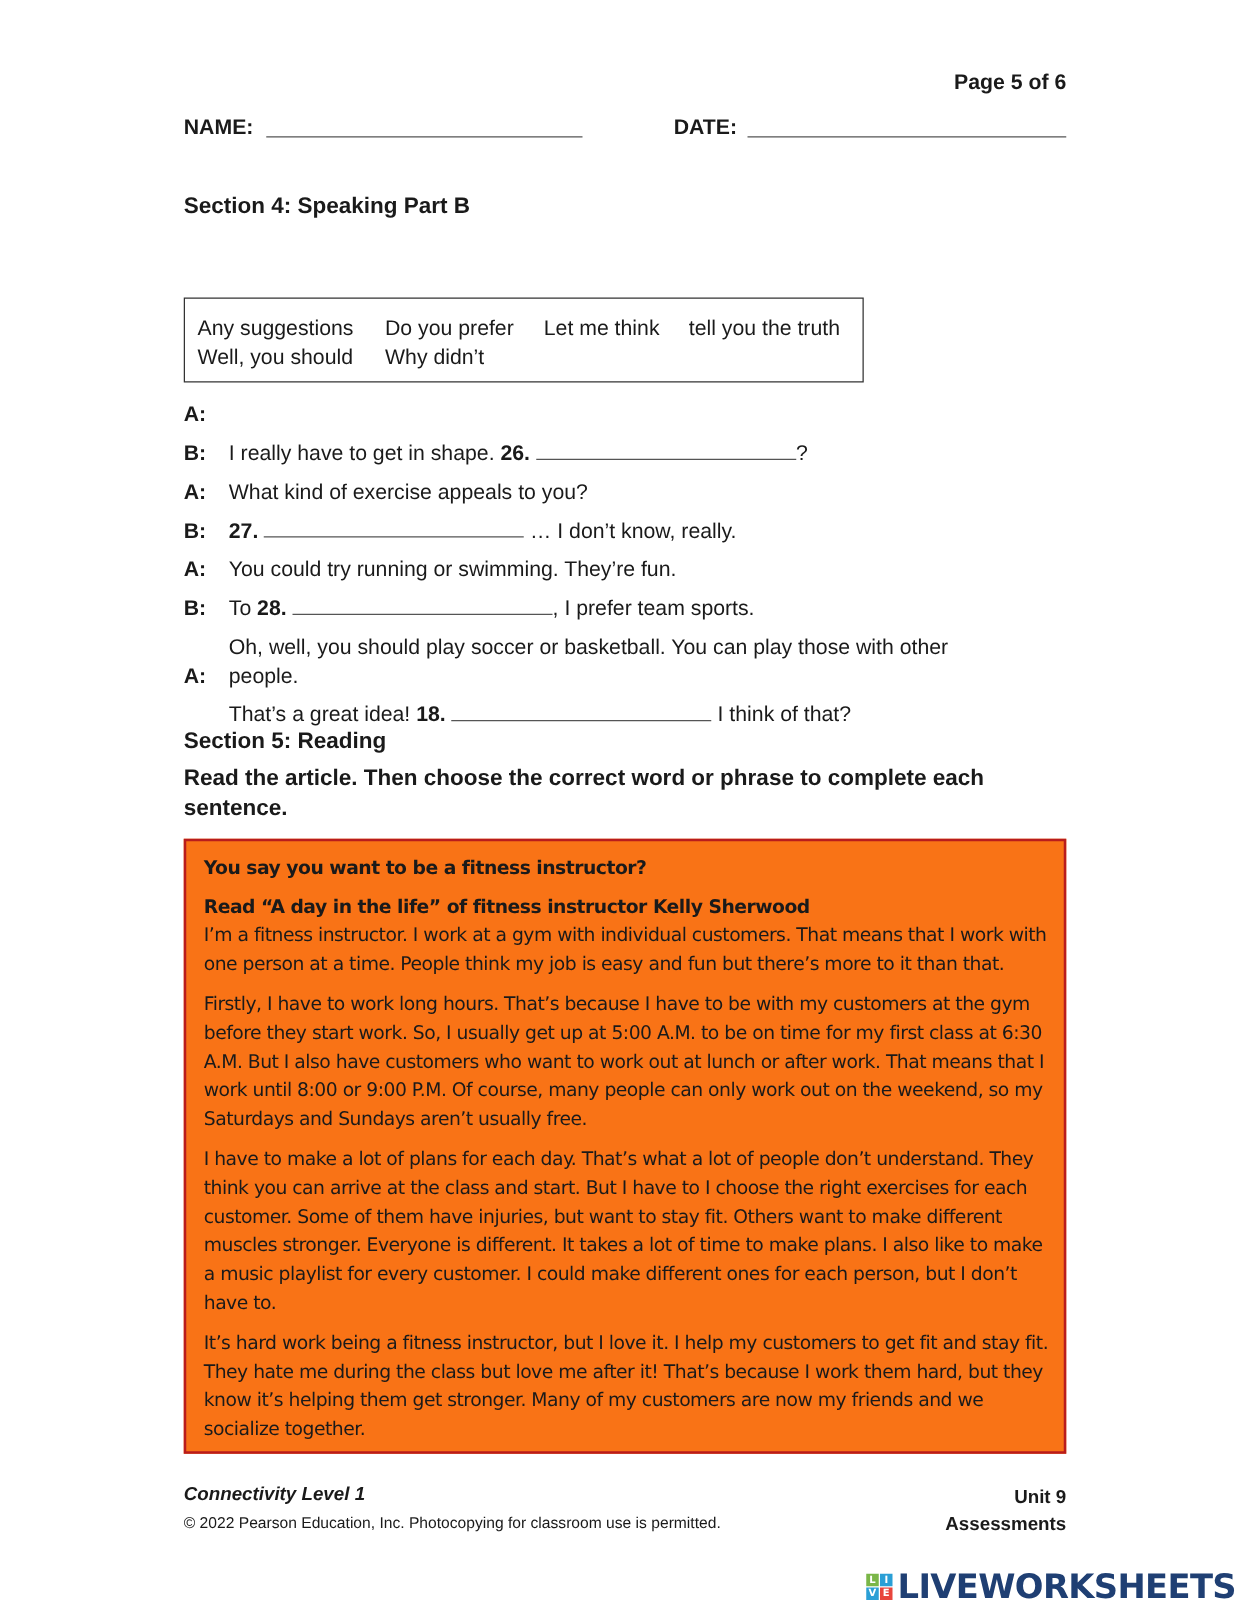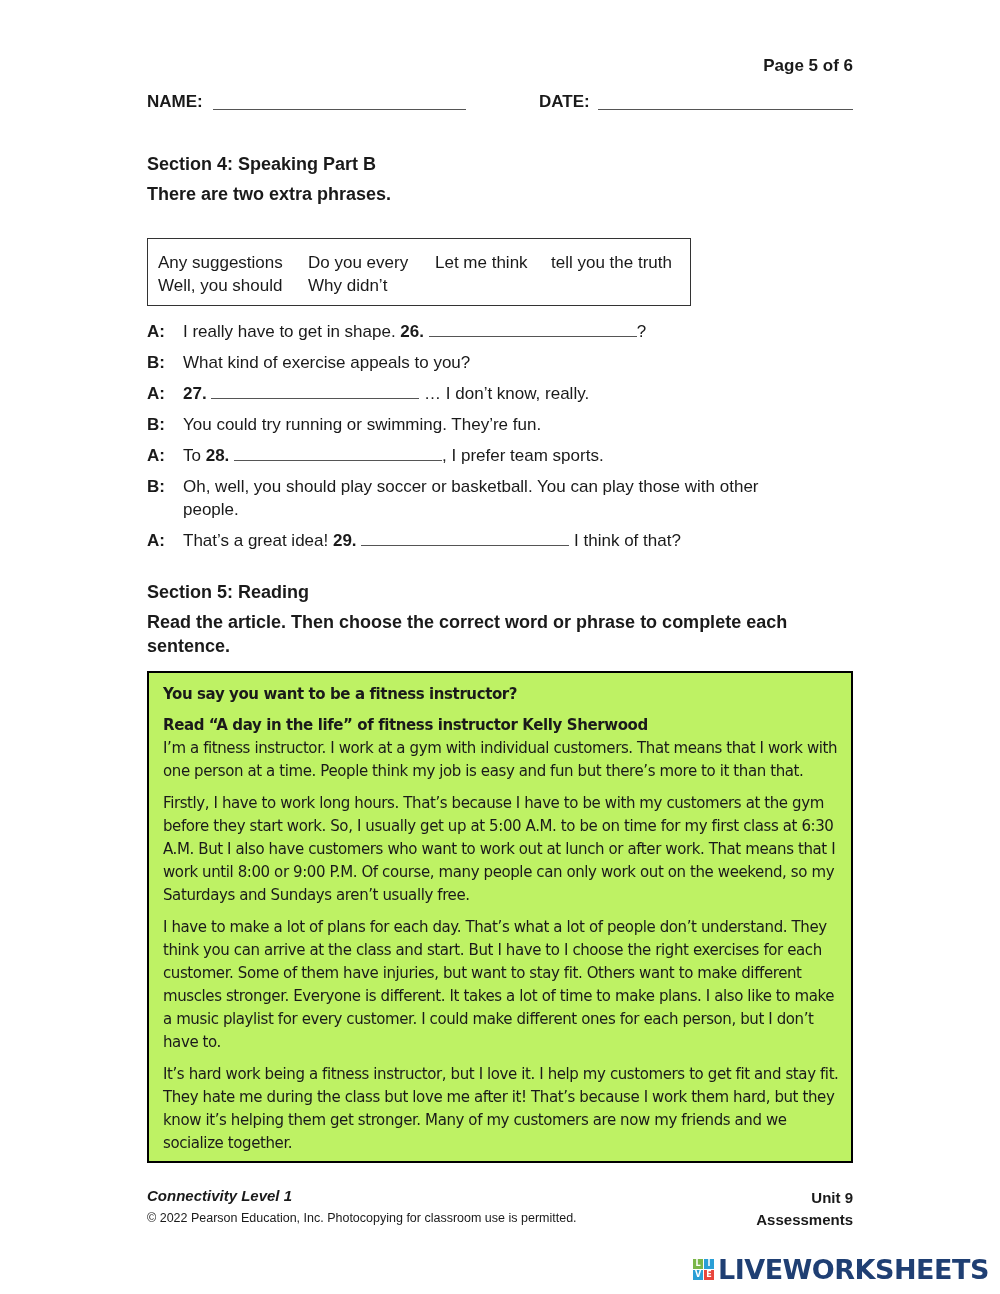--- a/index.html
+++ b/index.html
@@ -9,23 +9,23 @@
   .page-num { right: 147px; top: 56px; font-weight: bold; font-size: 17px; margin-left: 32px; }
   .name-row { left: 147px; top: 92px; width: 706px; font-weight: bold; font-size: 17px; }
   .field-label { position: absolute; top: 0; }
   .field-line { position: absolute; top: 17px; height: 0; border-bottom: 1.5px solid #555; }
   .h-section { font-weight: bold; font-size: 18px; }
   .instr { font-weight: bold; font-size: 18px; line-height: 24px; width: 706px; }
   .phrase-box { left: 147px; top: 238px; width: 544px; height: 68px; border: 1px solid #333; box-sizing: border-box; text-align: right; }
   .phrase { position: absolute; font-size: 17px; }
   .dlg { position: absolute; left: 147px; width: 706px; font-size: 17px; line-height: 23px; }
   .dlg .spk { position: absolute; left: 0; top: 0; font-weight: bold; }
-  .dlg .txt { margin-left: 36px; }
+  .dlg .txt { margin-left: 36px; margin-top: 31px; }
   .blank { display: inline-block; border-bottom: 1.5px solid #555; height: 16px; vertical-align: baseline; }
-  .article { left: 147px; top: 671px; width: 706px; height: 492px; background: #bef264; border: 2px solid #000000; box-sizing: border-box; }
+  .article { left: 147px; top: 671px; width: 706px; height: 492px; background: #f97316; border: 2px solid #b91c1c; box-sizing: border-box; }
   .art-inner { position: absolute; left: 14px; top: 10px; width: 680px; font-family: "DejaVu Sans", sans-serif; font-size: 15px; line-height: 23px; letter-spacing: -0.4px; color: #1a1a1a; }
   .art-inner p { margin: 0 0 9px 0; }
   .art-title { font-weight: bold; margin-bottom: 8px !important; }
   .art-sub { font-weight: bold; margin: 0 !important; }
   .footer-left { left: 147px; top: 1187px; font-style: italic; font-weight: bold; font-size: 15px; text-align: center; }
   .footer-copy { left: 147px; top: 1211px; font-size: 12.5px; }
   .footer-right { right: 147px; top: 1187px; font-weight: bold; font-size: 15px; text-align: right; line-height: 22px; }
   .logo { left: 693px; top: 1254px; height: 30px; display: flex; align-items: center; }
   .logo-tiles { display: grid; grid-template-columns: 10px 10px; grid-template-rows: 10px 10px; gap: 1px; margin-right: 4px; }
   .tile { font-size: 8px; font-weight: bold; color: #fff; text-align: center; line-height: 10px; font-family: "DejaVu Sans", sans-serif; }
@@ -38,26 +38,25 @@
 
 <div class="abs name-row">
   <span class="field-label" style="left:0">NAME:</span>
   <span class="field-line" style="left:66px;width:253px"></span>
   <span class="field-label" style="left:392px">DATE:</span>
   <span class="field-line" style="left:451px;width:255px"></span>
 </div>
 
 <div class="abs h-section" style="left:147px;top:154px">Section 4: Speaking Part B</div>
 <div class="abs instr" style="left:147px;top:182px">
-  <div>There are two extra phrases.</div>
 </div>
 
 <div class="abs phrase-box">
   <span class="phrase" style="left:10px;top:14px">Any suggestions</span>
-  <span class="phrase" style="left:160px;top:14px">Do you every</span>
+  <span class="phrase" style="left:160px;top:14px">Do you prefer</span>
   <span class="phrase" style="left:287px;top:14px">Let me think</span>
   <span class="phrase" style="left:403px;top:14px">tell you the truth</span>
   <span class="phrase" style="left:10px;top:37px">Well, you should</span>
   <span class="phrase" style="left:160px;top:37px">Why didn’t</span>
 </div>
 
 <div class="dlg" style="top:320px">
   <span class="spk">A:</span>
   <div class="txt"><span>I really have to get in shape. </span><b>26.</b> <span class="blank" style="width:208px"></span><span>?</span></div>
 </div>
@@ -76,21 +75,21 @@
 <div class="dlg" style="top:444px">
   <span class="spk">A:</span>
   <div class="txt"><span>To </span><b>28.</b> <span class="blank" style="width:208px"></span><span>, I prefer team sports.</span></div>
 </div>
 <div class="dlg" style="top:475px">
   <span class="spk">B:</span>
   <div class="txt" style="width:620px">Oh, well, you should play soccer or basketball. You can play those with other people.</div>
 </div>
 <div class="dlg" style="top:529px">
   <span class="spk">A:</span>
-  <div class="txt"><span>That’s a great idea! </span><b>29.</b> <span class="blank" style="width:208px"></span><span> I think of that?</span></div>
+  <div class="txt"><span>That’s a great idea! </span><b>18.</b> <span class="blank" style="width:208px"></span><span> I think of that?</span></div>
 </div>
 
 <div class="abs h-section" style="left:147px;top:582px">Section 5: Reading</div>
 <div class="abs instr" style="left:147px;top:610px">Read the article. Then choose the correct word or phrase to complete each sentence.</div>
 
 <div class="abs article">
   <div class="art-inner">
     <p class="art-title">You say you want to be a fitness instructor?</p>
     <p class="art-sub">Read “A day in the life” of fitness instructor Kelly Sherwood</p>
     <p>I’m a fitness instructor. I work at a gym with individual customers. That means that I work with one person at a time. People think my job is easy and fun but there’s more to it than that.</p>

